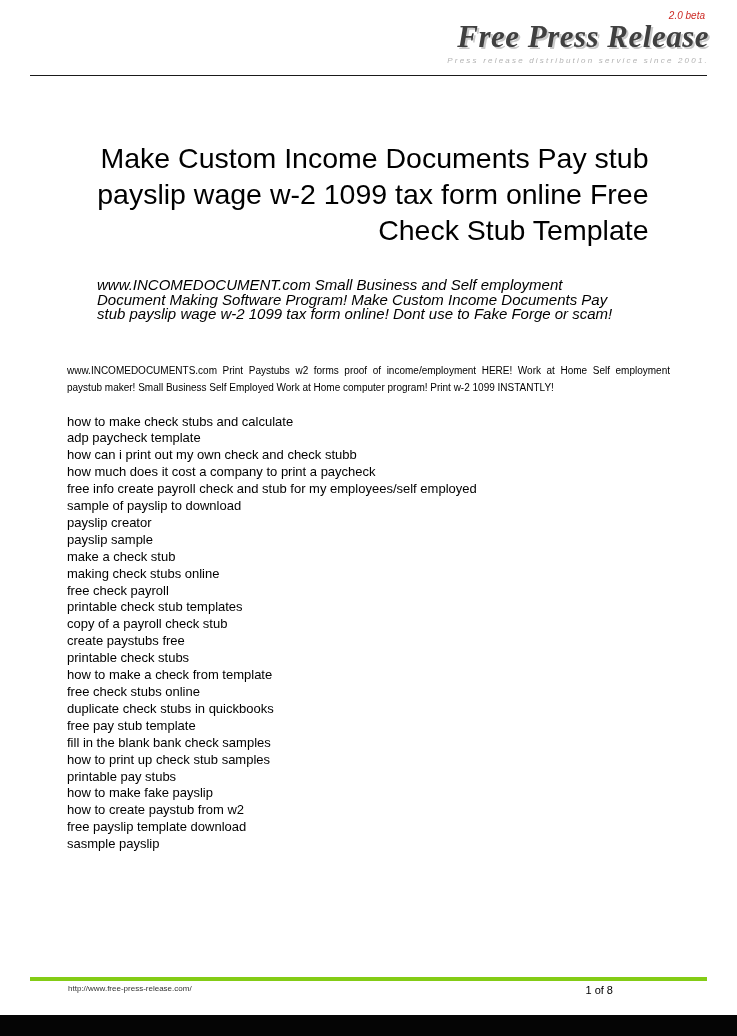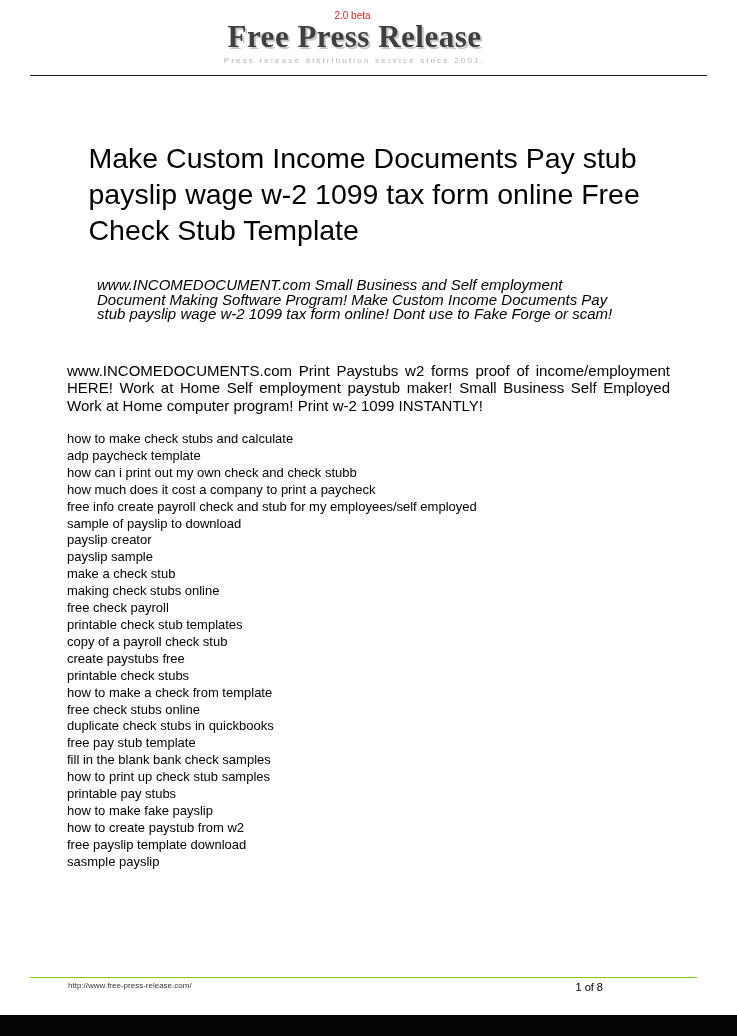--- a/index.html
+++ b/index.html
@@ -7,21 +7,21 @@
     position:relative;
     width:737px; height:1036px;
     margin:0 auto;
     background:#ffffff;
     font-family:"Liberation Sans", sans-serif;
     color:#000;
     overflow:hidden;
   }
 
   
-  .header { text-align:center; padding:10px 28px 0 0; }
+  .header { text-align:right; padding:10px 28px 0 0;font-style:italic; }
   .version {
     color:#cc2a24; font-size:10px; line-height:11px;
     display:block; margin-right:4px;
   }
   .logo {
     display:block;
     font-family:"Liberation Serif", serif;
     font-weight:bold;
     font-size:31px; line-height:32px;
     color:#404040;
@@ -36,55 +36,55 @@
   }
   .header-rule {
     border:none; border-top:1.5px solid #1a1a1a;
     margin:9px 30px 0 30px;
   }
 
   
   .title {
     width:560px;
     margin:64px auto 0 auto;
-    text-align:left;
+    text-align:right;
     font-size:28.5px;
     line-height:36px;
     font-weight:normal;
   }
 
   
   .subtitle {
     width:525px;
     margin:30px 0 0 97px;
     font-style:italic;
     font-size:15px;
     line-height:14.5px;
   }
 
   
   .body-par {
     margin:40px 67px 0 67px;
-    font-size:15px;
+    font-size:10px;
     line-height:17.5px;
     text-align:justify;
   }
 
   
   .keywords {
     margin:17px 67px 0 67px;
     font-size:13px;
     line-height:16.9px;
   }
 
   
   .footer {
     position:absolute;
-    left:30px; right:40px; top:977px;
-    border-top:1px solid #84cc16;
+    left:30px; right:30px; top:977px;
+    border-top:4px solid #84cc16;
   }
   .footer-inner {
     display:flex;
     justify-content:space-between;
     align-items:flex-start;
     padding:3px 94px 0 38px;
   }
   .footer-url { font-size:8px; color:#333; }
   .footer-page { font-size:11px; color:#000; }
 

